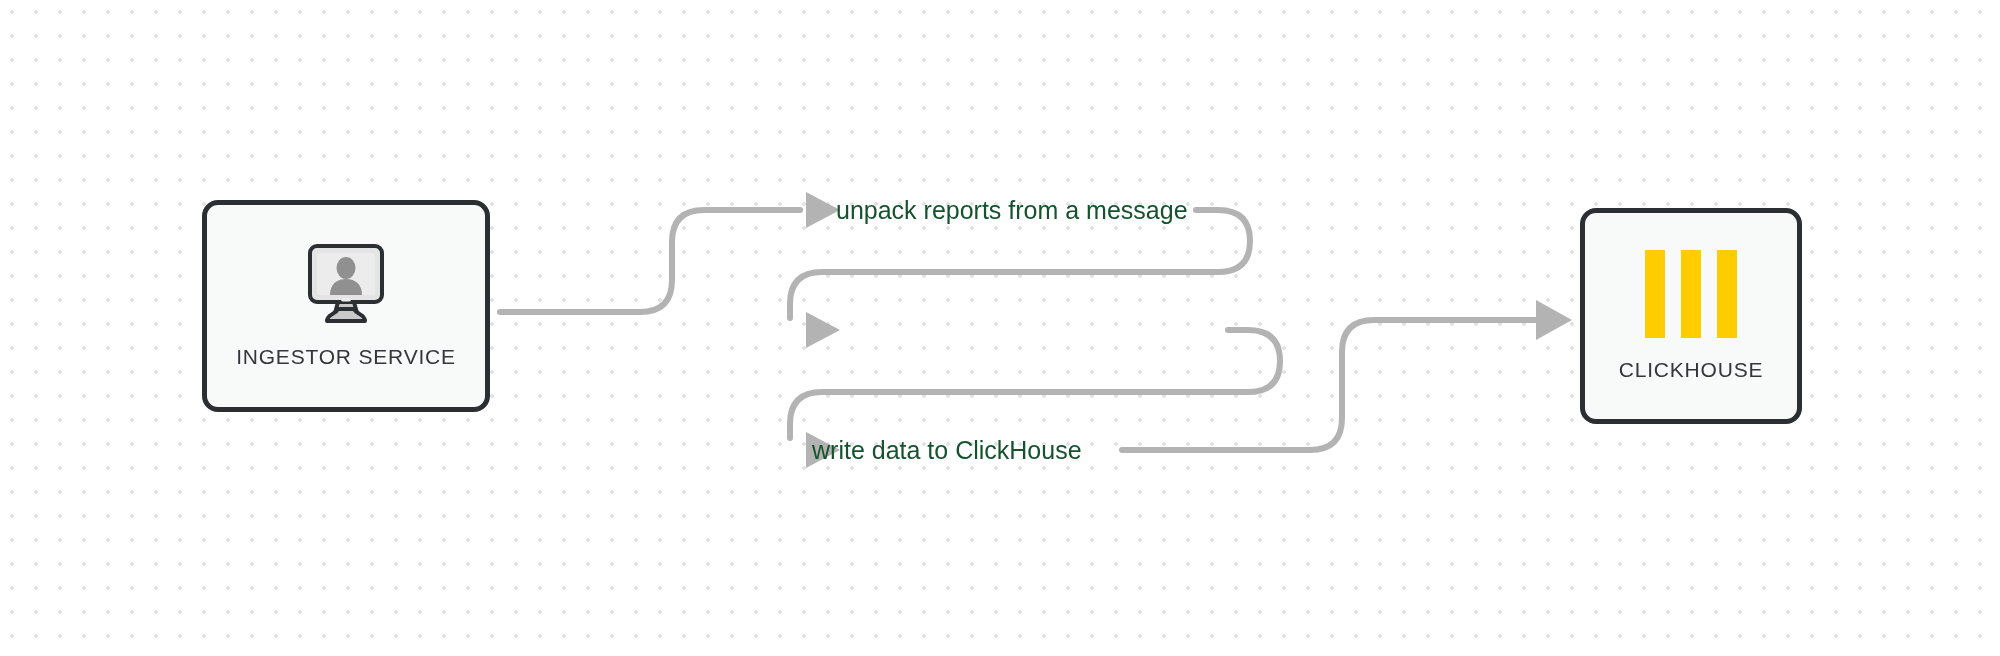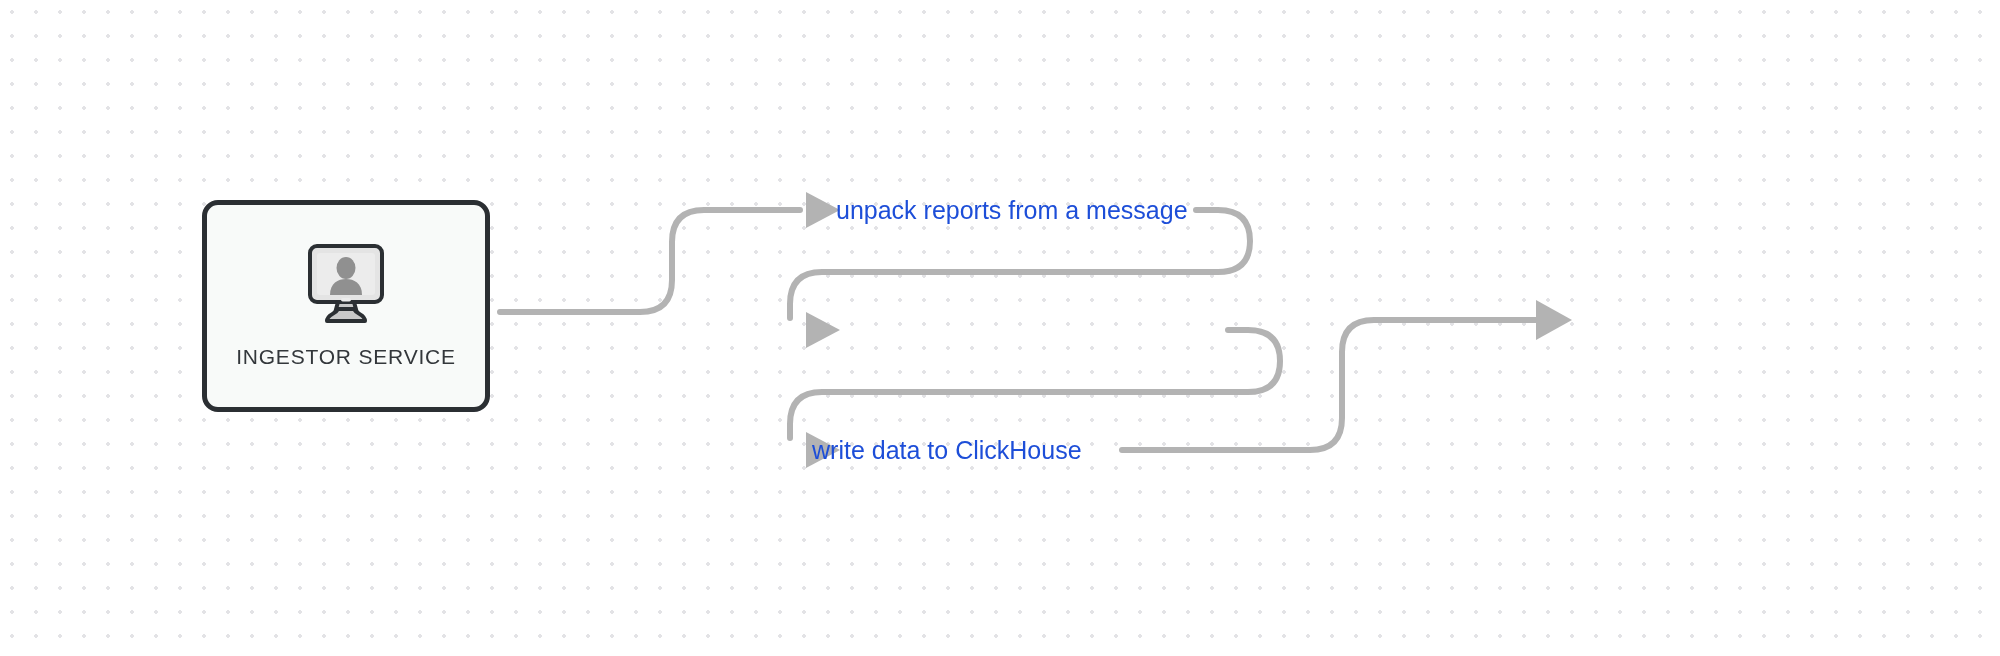--- a/index.html
+++ b/index.html
@@ -93,21 +93,21 @@
   .ch-bar {
     width: 20px;
     height: 88px;
     background: #ffcc00;
   }
 
   
   .step-label {
     position: absolute;
     font-size: 25px;
-    color: #1d4ed8;
+    color: #14532d;
     white-space: nowrap;
     line-height: 1;
   }
   #step-label-0 { left: 836px; top: 198px; }
   #step-label-1 { left: 836px; top: 318px; }
   #step-label-2 { left: 812px; top: 438px; }
 </style>
 </head>
 <body>
 
@@ -143,17 +143,25 @@
         <path d="M 44 59 L 60 59 L 63 70 L 41 70 Z" fill="#c9c9c9" stroke="#2b2f33" stroke-width="4" stroke-linejoin="round"></path>
 
         <path d="M 33 78 C 33 71 41 72 44 66 L 60 66 C 63 72 71 71 71 78 Z" fill="#c9c9c9" stroke="#2b2f33" stroke-width="4" stroke-linejoin="round"></path>
 
         <rect x="47" y="55" width="10" height="3.4" rx="1.7" fill="#ececec"></rect>
       </svg>
     </span>
     <span class="node-label">INGESTOR SERVICE</span>
   </div>
 
+  <div class="node" id="node-clickhouse">
+    <span class="ch-icon">
+      <i class="ch-bar"></i>
+      <i class="ch-bar"></i>
+      <i class="ch-bar"></i>
+    </span>
+    <span class="node-label">CLICKHOUSE</span>
+  </div>
 
   <div class="step-label" id="step-label-0">unpack reports from a message</div>
   <div class="step-label" id="step-label-2">write data to ClickHouse</div>
 
 </div>
 
 </body></html>

